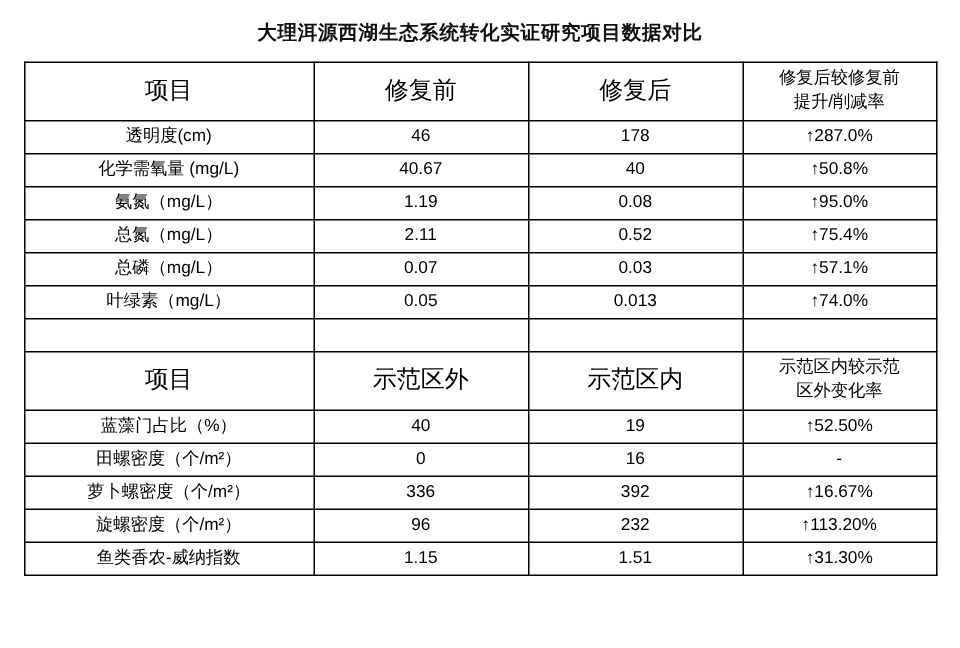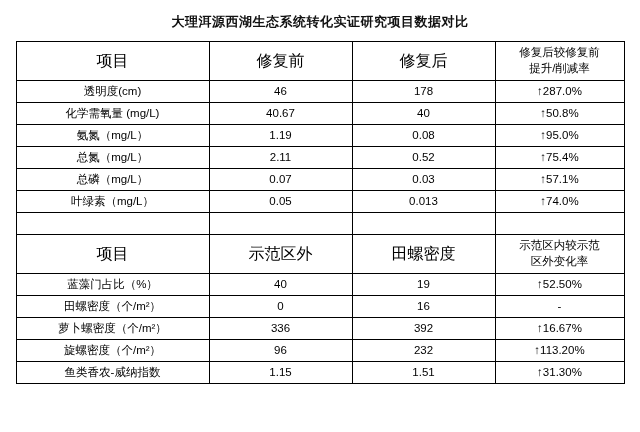--- a/index.html
+++ b/index.html
@@ -128,21 +128,21 @@
       <tr class="sep-row">
         <td class="col-item"></td>
         <td class="col-v1"></td>
         <td class="col-v2"></td>
         <td class="col-rate"></td>
       </tr>
 
       <tr class="header-row">
         <td class="col-item">项目</td>
         <td class="col-v1">示范区外</td>
-        <td class="col-v2">田螺密度</td>
+        <td class="col-v2">示范区内</td>
         <td class="col-rate two-line">
           <div>示范区内较示范</div>
           <div>区外变化率</div>
         </td>
       </tr>
 
       <tr>
         <td class="col-item">蓝藻门占比（%）</td>
         <td class="col-v1">40</td>
         <td class="col-v2">19</td>

